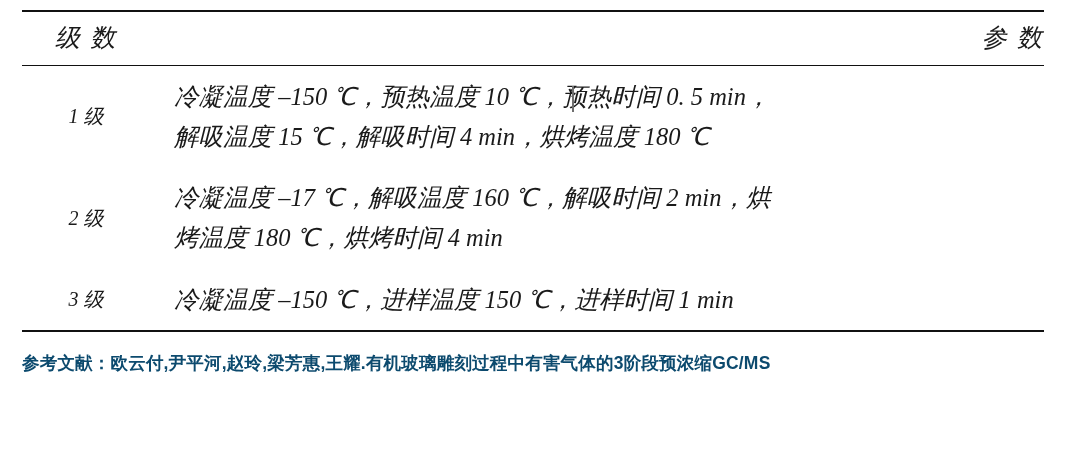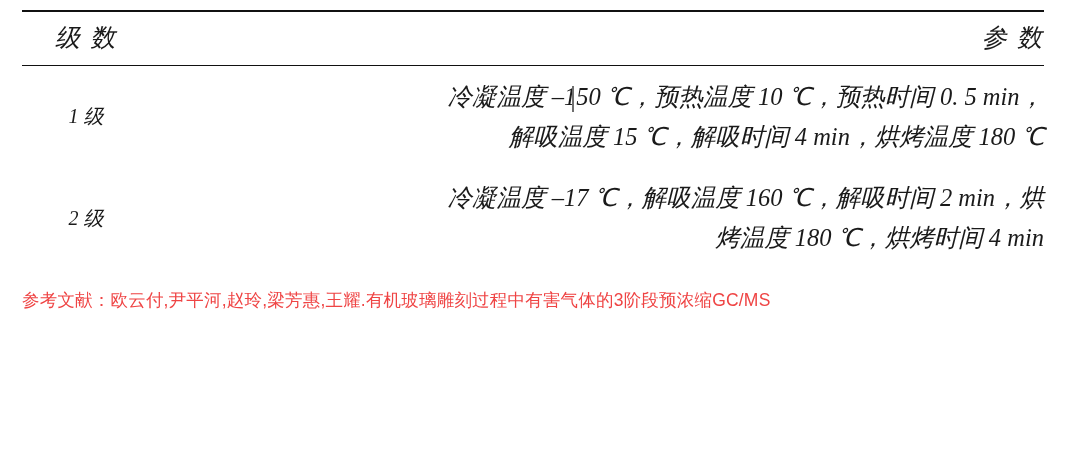--- a/index.html
+++ b/index.html
@@ -58,34 +58,33 @@
   }
   td.col-level {
     font-size: 20px;
     padding: 6px 0;
     white-space: nowrap;
   }
   td.col-param {
     font-size: 24.5px;
     line-height: 1.62;
     padding: 11px 0 11px 24px;
-    text-align: right;
   }
   .pline {
     display: block;
     white-space: nowrap;
   }
   
   .ref {
     margin-top: 16px;
     font-family: "Liberation Sans", sans-serif;
-    font-weight: normal;
+    font-weight: bold;
     font-size: 17.5px;
     line-height: 1.75;
-    color: #ef4444;
+    color: #0c4a6e;
     letter-spacing: 0.2px;
   }
   .ref-line {
     display: block;
   }
   
   .artifact {
     position: absolute;
     left: 572px;
     top: 76px;
@@ -114,20 +113,26 @@
           <span class="pline">解吸温度 15 ℃，解吸时间 4 min，烘烤温度 180 ℃</span>
         </td>
       </tr>
       <tr>
         <td class="col-level">2 级</td>
         <td class="col-param">
           <span class="pline">冷凝温度 –17 ℃，解吸温度 160 ℃，解吸时间 2 min，烘</span>
           <span class="pline">烤温度 180 ℃，烘烤时间 4 min</span>
         </td>
       </tr>
+      <tr class="rule-bottom">
+        <td class="col-level">3 级</td>
+        <td class="col-param">
+          <span class="pline">冷凝温度 –150 ℃，进样温度 150 ℃，进样时间 1 min</span>
+        </td>
+      </tr>
     </tbody>
   </table>
 
   <div class="ref">
     <span class="ref-line">参考文献：欧云付,尹平河,赵玲,梁芳惠,王耀.有机玻璃雕刻过程中有害气体的3阶段预浓缩GC/MS</span>
   </div>
 
   <div class="artifact"></div>
 </div>
 

